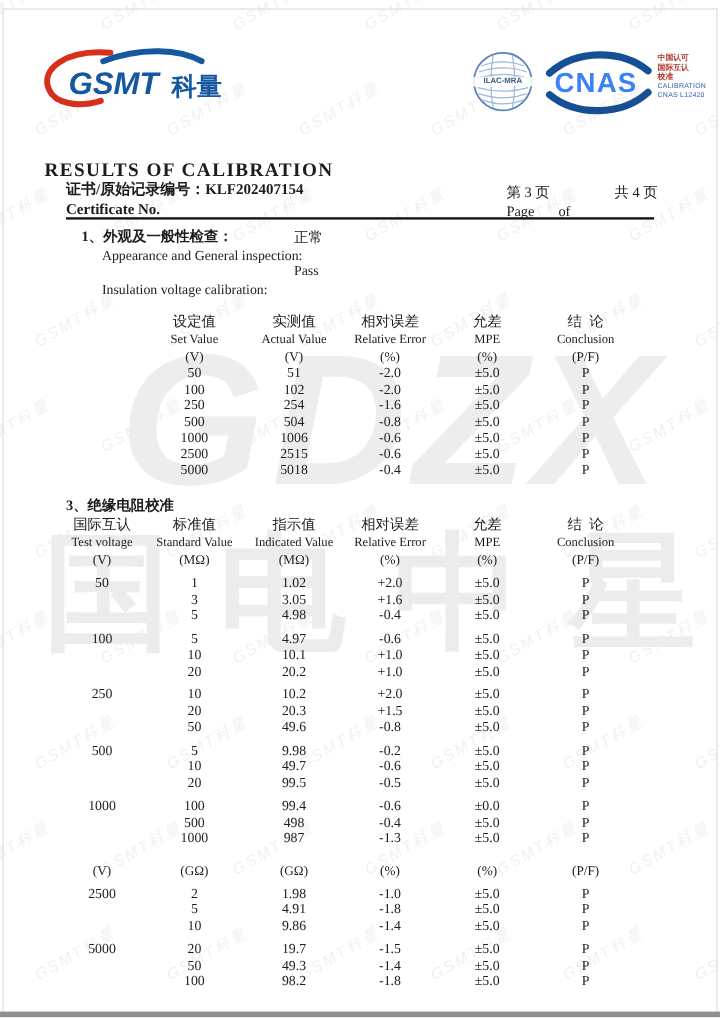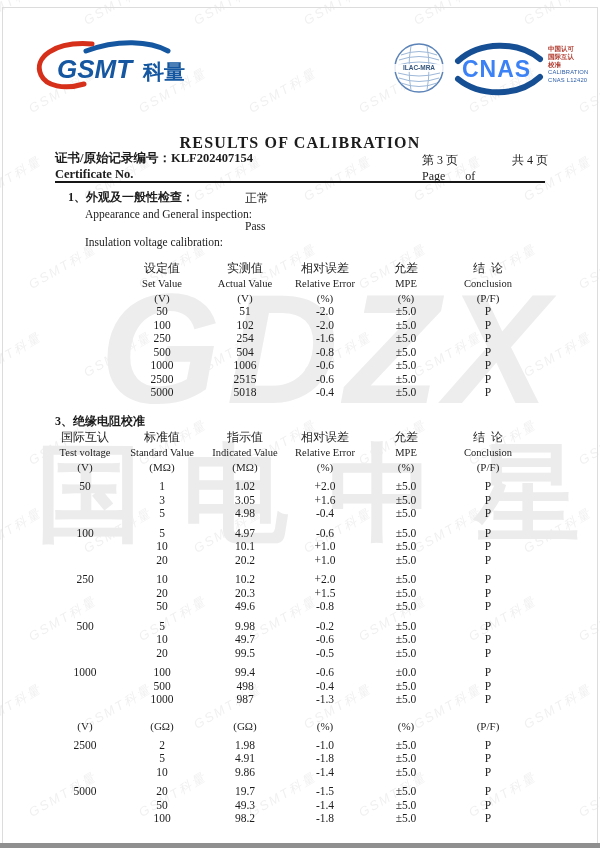--- a/index.html
+++ b/index.html
@@ -29,22 +29,22 @@
              background:rgba(255,255,255,0.85);line-height:8px;}
   .cnas-logo{position:absolute;left:452px;top:40px;width:92px;height:56px;}
   .cnas-text{position:absolute;left:10px;top:16px;width:72px;
              font-family:"Liberation Sans",sans-serif;font-weight:bold;font-size:23px;color:#3b82f6;letter-spacing:1px;}
   .cnas-side{position:absolute;left:548px;top:45px;width:50px;font-family:"Liberation Sans",sans-serif;}
   .cnas-side .zh{font-size:6.5px;line-height:8px;color:#b23a2e;font-weight:bold;}
   .cnas-side .en{font-size:5.8px;line-height:7.5px;color:#2a5ca8;letter-spacing:0.2px;}
   
   .title-zh{position:absolute;left:0;right:0;top:100px;text-align:center;
             font-size:28px;font-weight:bold;word-spacing:26px;letter-spacing:2px;}
-  .title-en{position:absolute;left:0;right:0;top:134px;text-align:center;
-            font-size:16px;font-weight:bold;letter-spacing:1.2px;}
+  .title-en{position:absolute;left:0;right:0;top:134px;text-align:left;
+            font-size:16px;font-weight:bold;letter-spacing:1.2px;padding-left:37px;}
   
   .cert-left{position:absolute;left:55px;top:150px;font-size:12.5px;font-weight:bold;line-height:16px;}
   .cert-right{position:absolute;right:52px;top:152px;width:126px;font-size:12px;line-height:16px;}
   .pg1{display:flex;justify-content:space-between;}
   .pg2{display:flex;gap:20px;}
   .rule{position:absolute;left:55px;right:55px;top:181px;border-top:2px solid #161616;}
   
   .sec{position:absolute;font-size:12px;}
   .sec .s-zh{font-weight:bold;line-height:17px;}
   .sec .s-en{font-size:11.5px;line-height:16px;margin-left:17px;font-weight:normal;}

